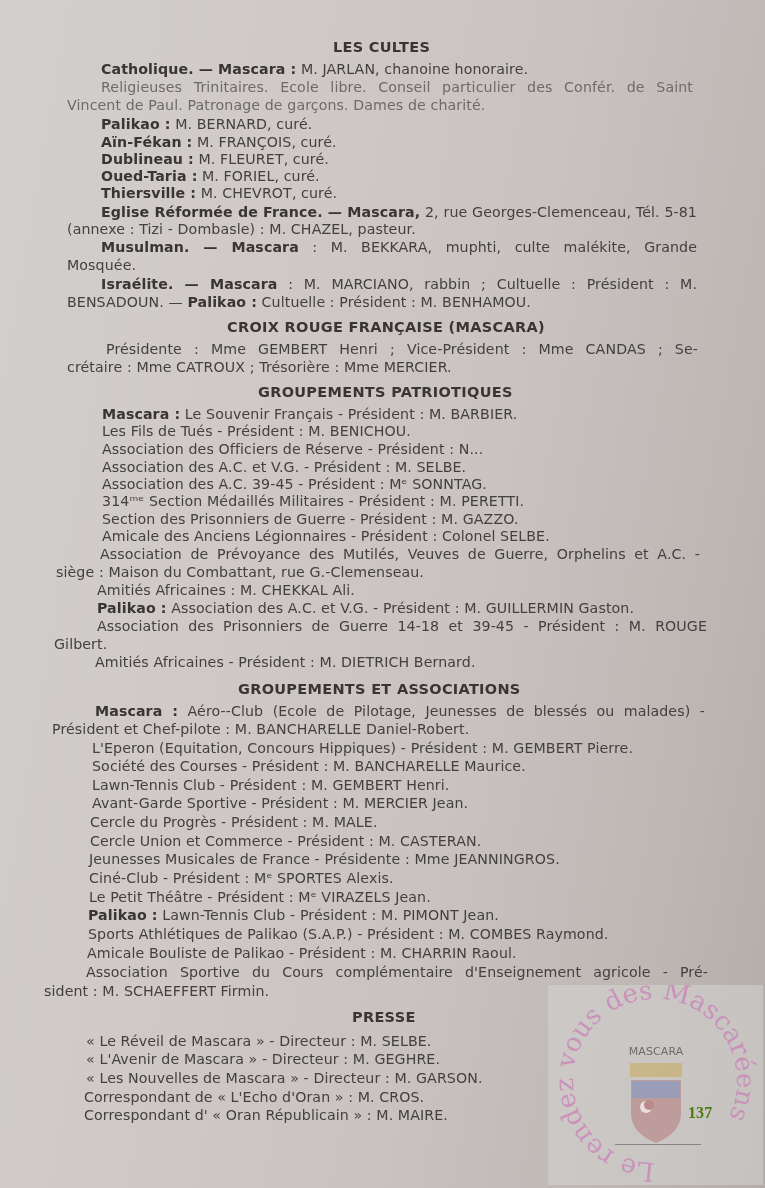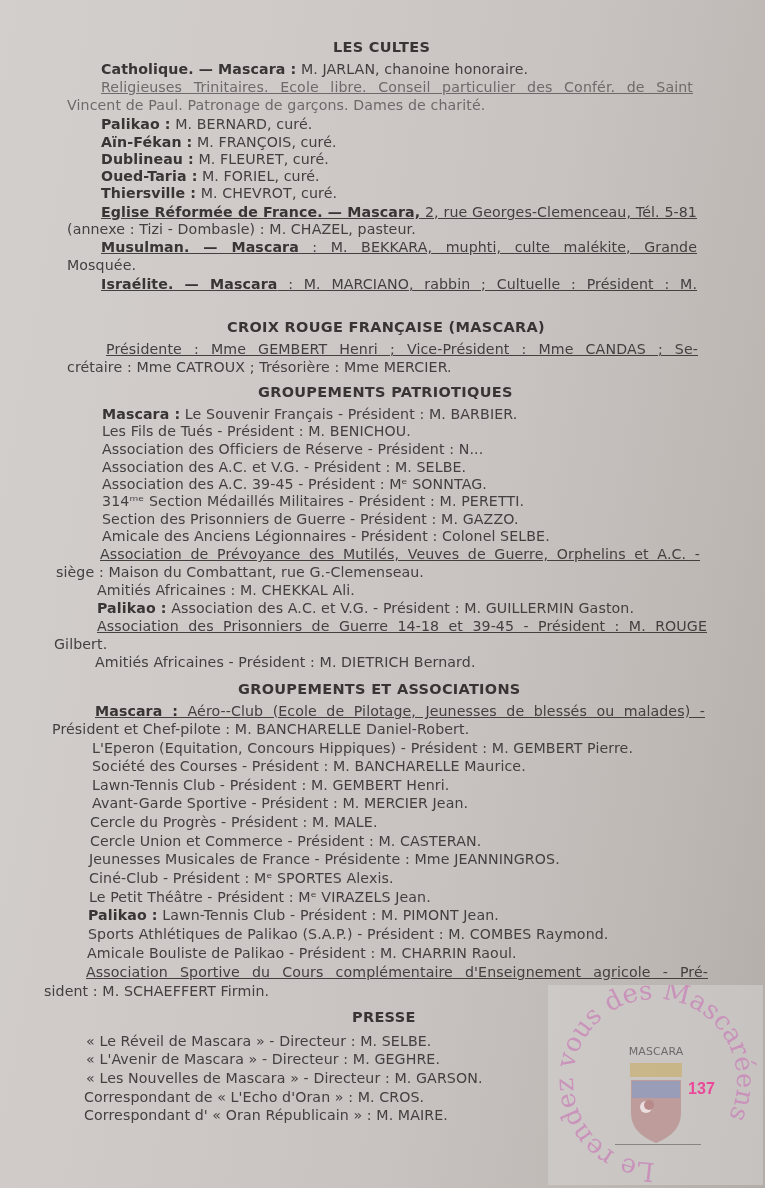--- a/index.html
+++ b/index.html
@@ -15,24 +15,24 @@
   }
   .h {
     position: absolute; font-weight: bold; font-size: 14.5px; color: #3a3535;
     letter-spacing: 0.3px; white-space: nowrap;
   }
   .l {
     position: absolute; white-space: nowrap; color: #444040;
   }
   .l b { font-weight: bold; color: #3a3535; text-align: right; }
   .light { color: #6e6a69; }
-  .justify { text-align: justify; text-align-last: justify; text-decoration: underline; }
+  .justify { text-align: justify; text-align-last: justify; }
   .pagenum {
-    position: absolute; left: 688px; top: 1080px; font-family: Liberation Sans, sans-serif;
-    font-weight: bold; font-size: 16px; color: #ec4899;
+    position: absolute; left: 688px; top: 1104px; font-family: Liberation Serif, serif;
+    font-weight: bold; font-size: 16px; color: #4d7c0f;
   }
   .rule { position: absolute; left: 615px; top: 1144px; width: 86px; height: 1px; background: #8a8585; }
   .stamp { position: absolute; left: 548px; top: 985px; width: 215px; height: 200px; }
 </style>
 </head>
 <body>
 
 <div class="page">
 
   <div class="h" style="left:333px;top:38px">LES CULTES</div>
@@ -42,20 +42,21 @@
   <div class="l" style="left:101px;top:115px"><b>Palikao :</b><span> M. BERNARD, curé.</span></div>
   <div class="l" style="left:101px;top:133px"><b>Aïn-Fékan :</b><span>  M. FRANÇOIS, curé.</span></div>
   <div class="l" style="left:101px;top:150px"><b>Dublineau :</b><span>  M. FLEURET, curé.</span></div>
   <div class="l" style="left:101px;top:167px"><b>Oued-Taria :</b><span> M. FORIEL, curé.</span></div>
   <div class="l" style="left:101px;top:184px"><b>Thiersville :</b><span>  M. CHEVROT, curé.</span></div>
   <div class="l justify" style="left:101px;top:203px;width:596px"><b>Eglise Réformée de France. — Mascara,</b><span> 2, rue Georges-Clemenceau, Tél. 5-81</span></div>
   <div class="l" style="left:67px;top:220px">(annexe : Tizi - Dombasle)  : M. CHAZEL, pasteur.</div>
   <div class="l justify" style="left:101px;top:238px;width:596px"><b>Musulman. — Mascara</b><span> : M. BEKKARA, muphti, culte malékite, Grande</span></div>
   <div class="l" style="left:67px;top:256px">Mosquée.</div>
   <div class="l justify" style="left:101px;top:275px;width:596px"><b>Israélite. — Mascara</b><span> : M. MARCIANO, rabbin ; Cultuelle : Président : M.</span></div>
+  <div class="l" style="left:67px;top:293px"><span>BENSADOUN. — </span><b>Palikao :</b><span> Cultuelle : Président : M. BENHAMOU.</span></div>
 
   <div class="h" style="left:227px;top:318px">CROIX ROUGE FRANÇAISE (MASCARA)</div>
   <div class="l justify" style="left:106px;top:340px;width:592px">Présidente : Mme GEMBERT Henri ; Vice-Président : Mme CANDAS ; Se-</div>
   <div class="l" style="left:67px;top:358px">crétaire : Mme CATROUX ; Trésorière : Mme MERCIER.</div>
 
   <div class="h" style="left:258px;top:383px">GROUPEMENTS PATRIOTIQUES</div>
   <div class="l" style="left:102px;top:405px"><b>Mascara :</b><span> Le Souvenir Français - Président : M. BARBIER.</span></div>
   <div class="l" style="left:102px;top:440px">Association des Officiers de Réserve - Président : N...</div>
   <div class="l" style="left:102px;top:422px">Les Fils de Tués - Président : M. BENICHOU.</div>
   <div class="l" style="left:102px;top:458px">Association des A.C. et V.G. - Président : M. SELBE.</div>

